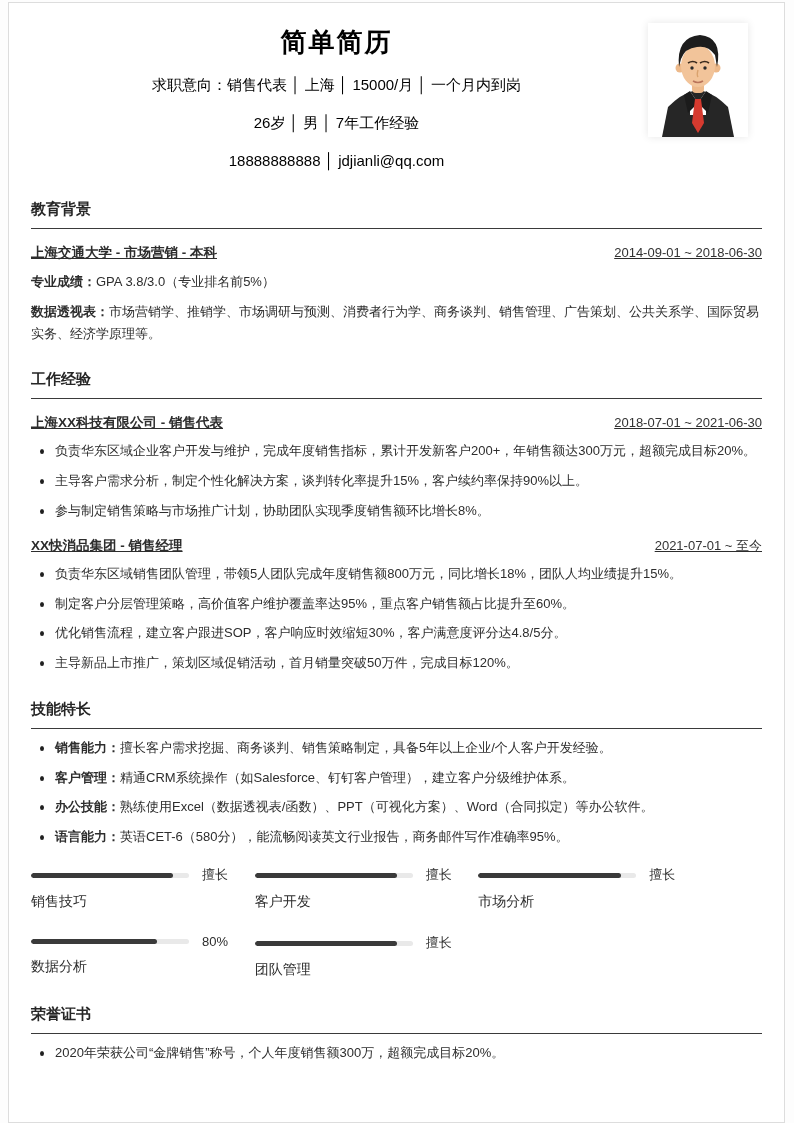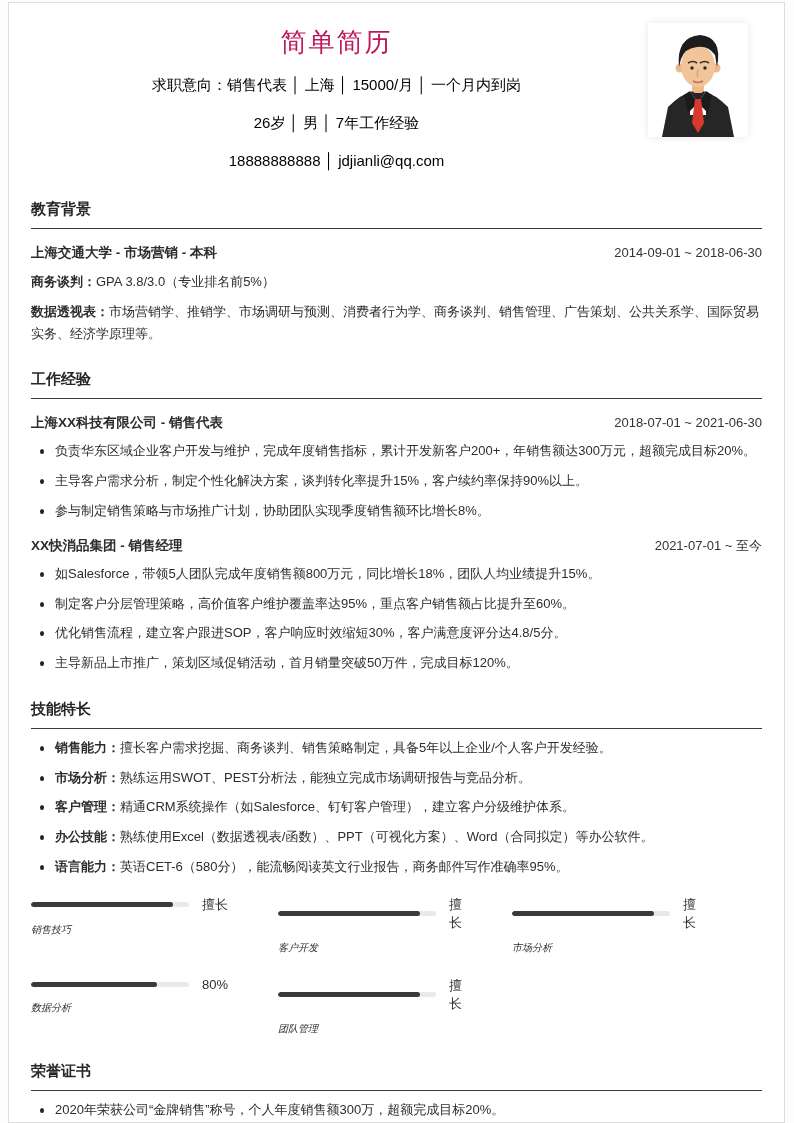--- a/index.html
+++ b/index.html
@@ -15,39 +15,40 @@
     left: 8px; top: 2px;
     width: 777px; height: 1121px;
     background: #ffffff;
     border: 1px solid #ddd;
     overflow: hidden;
     padding: 16px 22px 0 22px;
   }
   
   .header { position: relative; min-height: 126px; }
   .header-text { text-align: center; padding: 6px 130px 0 10px; }
-  .resume-title { font-size: 26px; font-weight: 400; letter-spacing: 2px; color: #be185d; }
+  .resume-title { font-size: 26px; font-weight: 700; letter-spacing: 2px; color: #000000; }
   .contact-line { margin-top: 12px; line-height: 26px; font-size: 15px; color: #000000; }
   .photo-box {
     position: absolute; right: 14px; top: 4px;
     width: 100px; height: 114px;
     background: #fff;
     box-shadow: 0 0 8px rgba(0,0,0,0.10);
     overflow: hidden;
   }
   
   .section-title {
     margin-top: 26px;
     font-size: 15px; font-weight: 700; color: #262626;
     padding-bottom: 9px;
     border-bottom: 1px solid #3a3a3a;
   }
   .entry-header {
     display: flex; justify-content: space-between; align-items: baseline;
     margin-top: 15px;
+    text-decoration: underline;
   }
   .entry-title { font-weight: 700; font-size: 13.5px; }
   .entry-date { font-size: 13px; color: #333; text-align: center; }
   .field-row { margin-top: 9px; line-height: 1.65; }
   .lbl { font-weight: 700; }
   ul.bullets { list-style: none; margin-top: 4px; }
   ul.bullets li {
     position: relative;
     padding-left: 24px;
     margin-top: 9px;
@@ -61,30 +62,31 @@
     border-radius: 50%;
   }
   
   .bars {
     margin-top: 18px;
     width: 648px;
     display: grid;
     grid-template-columns: repeat(3, 1fr);
     column-gap: 50px;
     row-gap: 22px;
+    gap: 23px;
   }
   .bar-row { display: flex; align-items: center; gap: 13px; }
   .bar-track {
     width: 158px; height: 5px;
     background: #e9e9e9; border-radius: 3px;
     overflow: hidden; flex: none;
   }
   .bar-fill { height: 100%; background: #3a3a3a; border-radius: 3px; }
   .bar-label { font-size: 13px; color: #2d2d2d; }
-  .bar-name { margin-top: 9px; font-size: 10px; font-style: italic; }
+  .bar-name { margin-top: 9px; font-size: 14px; }
 </style>
 </head>
 <body>
 
 <div class="page">
 
   <div class="header">
     <div class="header-text">
       <div class="resume-title">简单简历</div>
       <div class="contact-line">求职意向：销售代表 │ 上海 │ 15000/月 │ 一个月内到岗</div>
@@ -124,21 +126,21 @@
     </div>
   </div>
 
   <div class="section">
     <div class="section-title">教育背景</div>
     <div class="entry-header">
       <span class="entry-title">上海交通大学 - 市场营销 - 本科</span>
       <span class="entry-date">2014-09-01 ~ 2018-06-30</span>
     </div>
     <div class="field-row">
-      <span class="lbl">商务谈判：</span><span>GPA 3.8/3.0（专业排名前5%）</span>
+      <span class="lbl">专业成绩：</span><span>GPA 3.8/3.0（专业排名前5%）</span>
     </div>
     <div class="field-row">
       <span class="lbl">数据透视表：</span><span>市场营销学、推销学、市场调研与预测、消费者行为学、商务谈判、销售管理、广告策划、公共关系学、国际贸易实务、经济学原理等。</span>
     </div>
   </div>
 
   <div class="section">
     <div class="section-title">工作经验</div>
 
     <div class="entry-header">
@@ -149,32 +151,31 @@
       <li>负责华东区域企业客户开发与维护，完成年度销售指标，累计开发新客户200+，年销售额达300万元，超额完成目标20%。</li>
       <li>主导客户需求分析，制定个性化解决方案，谈判转化率提升15%，客户续约率保持90%以上。</li>
       <li>参与制定销售策略与市场推广计划，协助团队实现季度销售额环比增长8%。</li>
     </ul>
 
     <div class="entry-header">
       <span class="entry-title">XX快消品集团 - 销售经理</span>
       <span class="entry-date">2021-07-01 ~ 至今</span>
     </div>
     <ul class="bullets">
-      <li>如Salesforce，带领5人团队完成年度销售额800万元，同比增长18%，团队人均业绩提升15%。</li>
+      <li>负责华东区域销售团队管理，带领5人团队完成年度销售额800万元，同比增长18%，团队人均业绩提升15%。</li>
       <li>制定客户分层管理策略，高价值客户维护覆盖率达95%，重点客户销售额占比提升至60%。</li>
       <li>优化销售流程，建立客户跟进SOP，客户响应时效缩短30%，客户满意度评分达4.8/5分。</li>
       <li>主导新品上市推广，策划区域促销活动，首月销量突破50万件，完成目标120%。</li>
     </ul>
   </div>
 
   <div class="section">
     <div class="section-title">技能特长</div>
     <ul class="bullets">
       <li><span class="lbl">销售能力：</span><span>擅长客户需求挖掘、商务谈判、销售策略制定，具备5年以上企业/个人客户开发经验。</span></li>
-      <li><span class="lbl">市场分析：</span><span>熟练运用SWOT、PEST分析法，能独立完成市场调研报告与竞品分析。</span></li>
       <li><span class="lbl">客户管理：</span><span>精通CRM系统操作（如Salesforce、钉钉客户管理），建立客户分级维护体系。</span></li>
       <li><span class="lbl">办公技能：</span><span>熟练使用Excel（数据透视表/函数）、PPT（可视化方案）、Word（合同拟定）等办公软件。</span></li>
       <li><span class="lbl">语言能力：</span><span>英语CET-6（580分），能流畅阅读英文行业报告，商务邮件写作准确率95%。</span></li>
     </ul>
 
     <div class="bars">
       <div class="bar-item">
         <div class="bar-row">
           <div class="bar-track">
               <div class="bar-fill" style="width: 90%;"></div>

